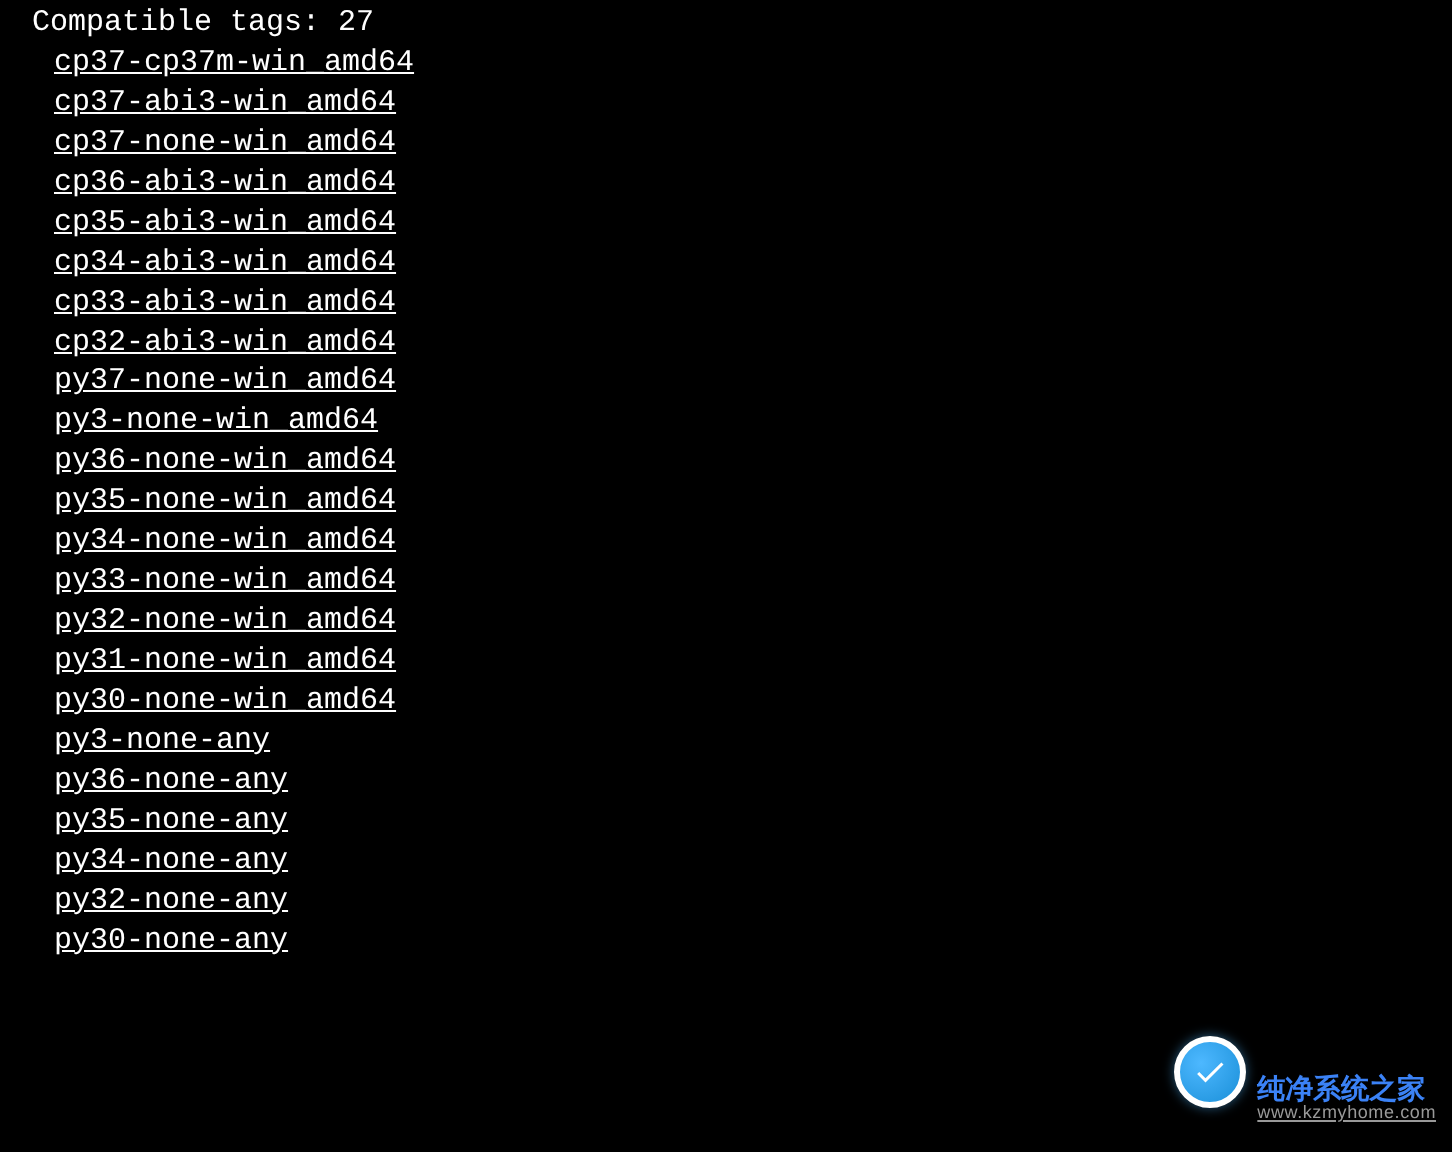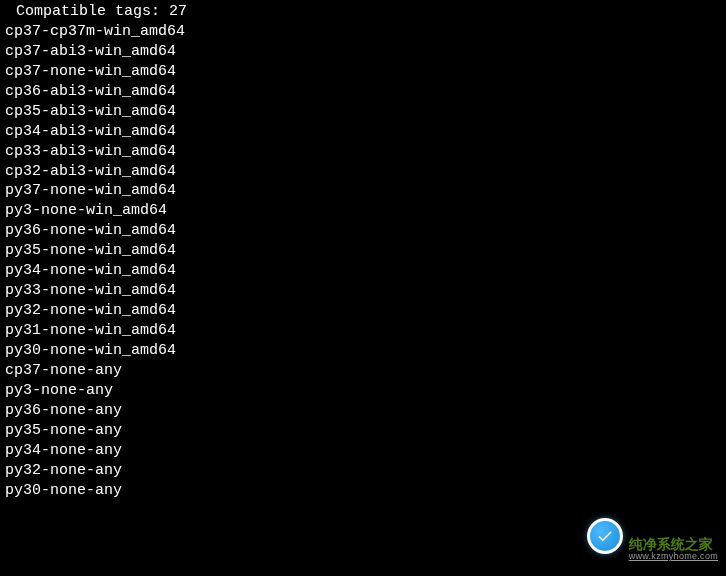--- a/index.html
+++ b/index.html
@@ -19,22 +19,23 @@
       position: relative;
     }
     .terminal {
       padding: 2px 0 0 0;
     }
     .header-line {
       white-space: pre;
       margin-left: 16px;
     }
     .tag-line {
-      padding-left: 5px;
+      padding-left: 27px;
       white-space: pre;
+      text-decoration: underline;
     }
     .watermark {
       position: absolute;
       bottom: 14px;
       right: 8px;
       display: flex;
       align-items: center;
       gap: 6px;
     }
     .watermark-icon {
@@ -52,21 +53,21 @@
       width: 18px;
       height: 18px;
       fill: #fff;
     }
     .watermark-text {
       display: flex;
       flex-direction: column;
       line-height: 1.1;
     }
     .watermark-main {
-      color: #4d7c0f;
+      color: #3b82f6;
       font-family: "Microsoft YaHei", sans-serif;
       font-weight: bold;
       font-size: 14px;
       margin-top: 27px;
     }
     .watermark-sub {
       color: #999;
       font-family: Arial, sans-serif;
       font-size: 9px;
       letter-spacing: 0.3px;
@@ -89,21 +90,20 @@
       <div class="tag-line">cp32-abi3-win_amd64</div>
       <div class="tag-line">py37-none-win_amd64</div>
       <div class="tag-line">py3-none-win_amd64</div>
       <div class="tag-line">py36-none-win_amd64</div>
       <div class="tag-line">py35-none-win_amd64</div>
       <div class="tag-line">py34-none-win_amd64</div>
       <div class="tag-line">py33-none-win_amd64</div>
       <div class="tag-line">py32-none-win_amd64</div>
       <div class="tag-line">py31-none-win_amd64</div>
       <div class="tag-line">py30-none-win_amd64</div>
-      <div class="tag-line">cp37-none-any</div>
       <div class="tag-line">py3-none-any</div>
       <div class="tag-line">py36-none-any</div>
       <div class="tag-line">py35-none-any</div>
       <div class="tag-line">py34-none-any</div>
       <div class="tag-line">py32-none-any</div>
       <div class="tag-line">py30-none-any</div>
     </div>
 </div>
 
 <div class="watermark">

